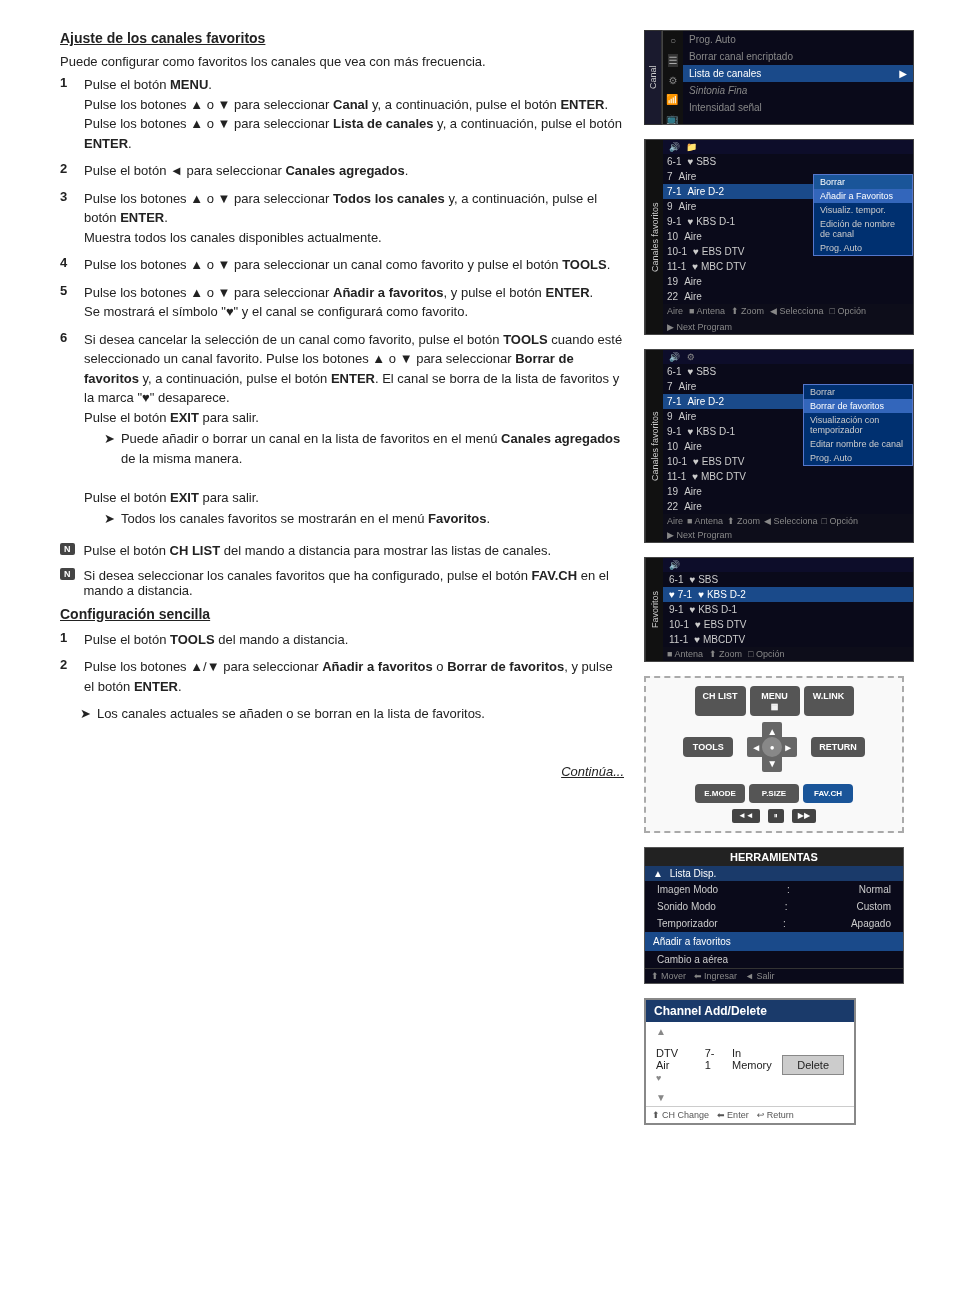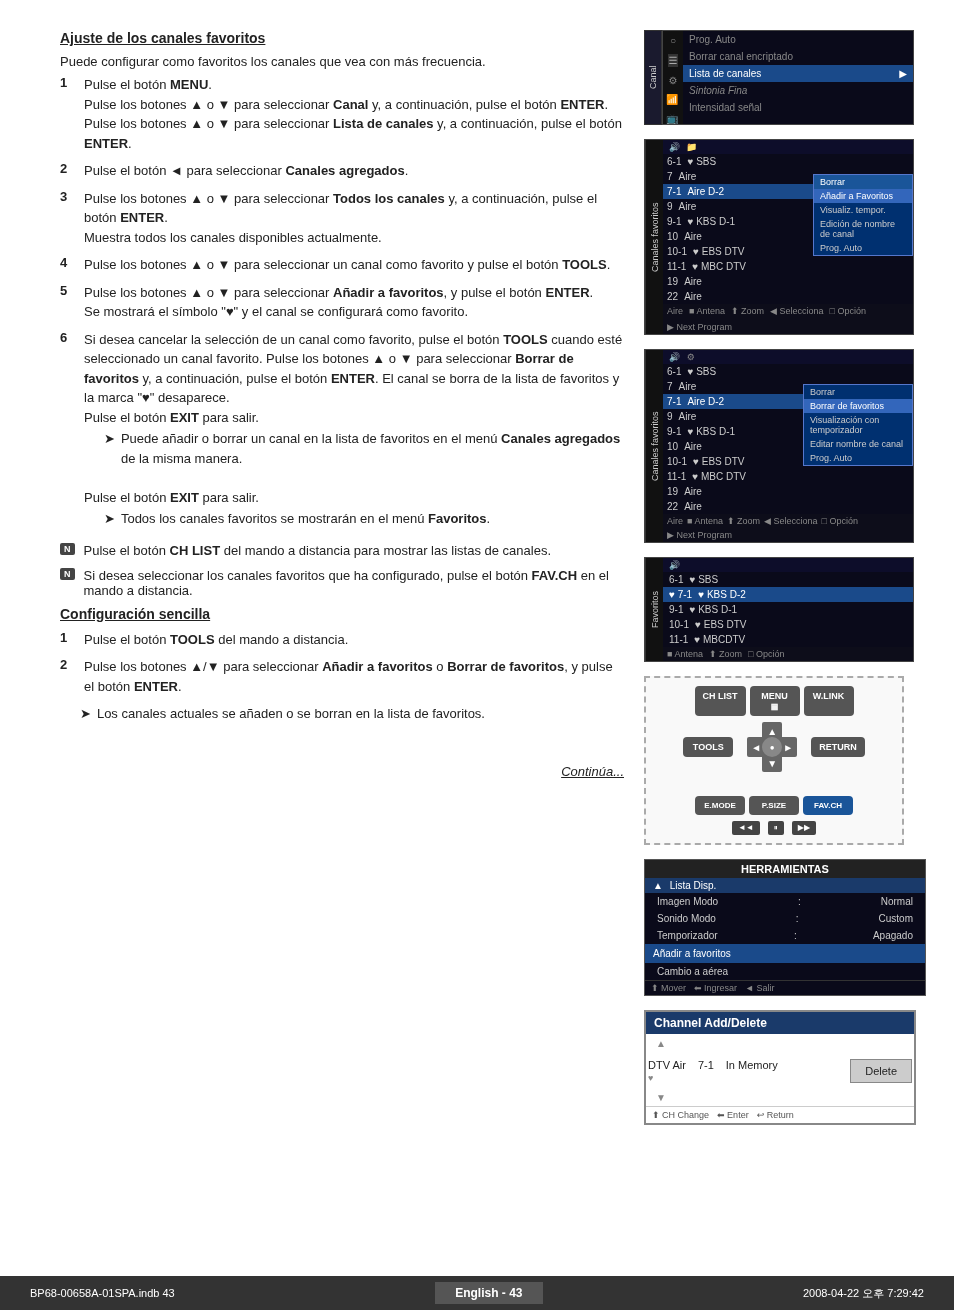--- a/index.html
+++ b/index.html
@@ -108,21 +108,21 @@
       text-align: center;
       min-width: 50px;
     }
 
     
     .herr-popup {
       background: #0a0a1a;
       border: 1px solid #555;
       color: #ccc;
       font-size: 11px;
-      width: 282px;
+      width: 260px;
     }
 
     .herr-title {
       background: #222;
       color: #fff;
       text-align: center;
       padding: 3px;
       font-size: 11px;
       font-weight: bold;
     }
@@ -145,36 +145,37 @@
       color: #888;
       font-size: 9px;
       display: flex;
       gap: 8px;
     }
 
     
     .ch-add-screen {
       background: #fff;
       border: 2px solid #888;
-      width: 272px;
+      width: 212px;
       font-size: 11px;
     }
 
     .ch-add-title {
       background: #1a3a6a;
       color: #fff;
       padding: 4px 8px;
       font-size: 12px;
       font-weight: bold;
     }
 
     .ch-add-row {
       display: flex;
       justify-content: space-between;
-      padding: 6px 2px;
+      align-items: center;
+      padding: 6px 10px;
       font-size: 11px;
     }
 
     .ch-add-delete-btn {
       background: #ccc;
       border: 1px solid #888;
       padding: 3px 14px;
       font-size: 11px;
       color: #222;
       cursor: pointer;
@@ -563,21 +564,21 @@
           <div class="remote-btn">TOOLS</div>
           <div style="position:relative; width:50px; height:50px; margin:0 10px;">
             <div style="position:absolute; top:0; left:15px; width:20px; height:18px; background:#666; border-radius:2px 2px 0 0; display:flex; align-items:center; justify-content:center; color:#fff; font-size:10px;">▲</div>
             <div style="position:absolute; bottom:0; left:15px; width:20px; height:18px; background:#666; border-radius:0 0 2px 2px; display:flex; align-items:center; justify-content:center; color:#fff; font-size:10px;">▼</div>
             <div style="position:absolute; top:15px; left:0; width:18px; height:20px; background:#666; border-radius:2px 0 0 2px; display:flex; align-items:center; justify-content:center; color:#fff; font-size:10px;">◄</div>
             <div style="position:absolute; top:15px; right:0; width:18px; height:20px; background:#666; border-radius:0 2px 2px 0; display:flex; align-items:center; justify-content:center; color:#fff; font-size:10px;">►</div>
             <div style="position:absolute; top:15px; left:15px; width:20px; height:20px; background:#888; border-radius:50%; display:flex; align-items:center; justify-content:center; color:#fff; font-size:8px;">●</div>
           </div>
           <div class="remote-btn">RETURN</div>
         </div>
-        <div style="display:flex; gap:4px; justify-content:center; margin-top:24px;">
+        <div style="display:flex; gap:4px; justify-content:center; margin-top:12px;">
           <div class="remote-btn" style="font-size:8px;">E.MODE</div>
           <div class="remote-btn" style="font-size:8px;">P.SIZE</div>
           <div class="remote-btn" style="font-size:8px; background:#1a5599;">FAV.CH</div>
         </div>
         <div style="display:flex; justify-content:center; margin-top:6px; gap:8px;">
           <div style="background:#444; color:#fff; font-size:8px; padding:2px 6px; border-radius:2px;">◄◄</div>
           <div style="background:#444; color:#fff; font-size:8px; padding:2px 6px; border-radius:2px;">⏸</div>
           <div style="background:#444; color:#fff; font-size:8px; padding:2px 6px; border-radius:2px;">▶▶</div>
         </div>
       </div>
@@ -634,19 +635,14 @@
         <div class="ch-add-footer">
           <span>⬆ CH Change</span>
           <span>⬅ Enter</span>
           <span>↩ Return</span>
         </div>
       </div>
 
     </div>
   </div>
 
-  <div class="bottom-bar">
-    <span>BP68-00658A-01SPA.indb   43</span>
-    <span class="bottom-center">English - 43</span>
-    <span>2008-04-22   오후 7:29:42</span>
-  </div>
 
 </div>
 
 </body></html>

